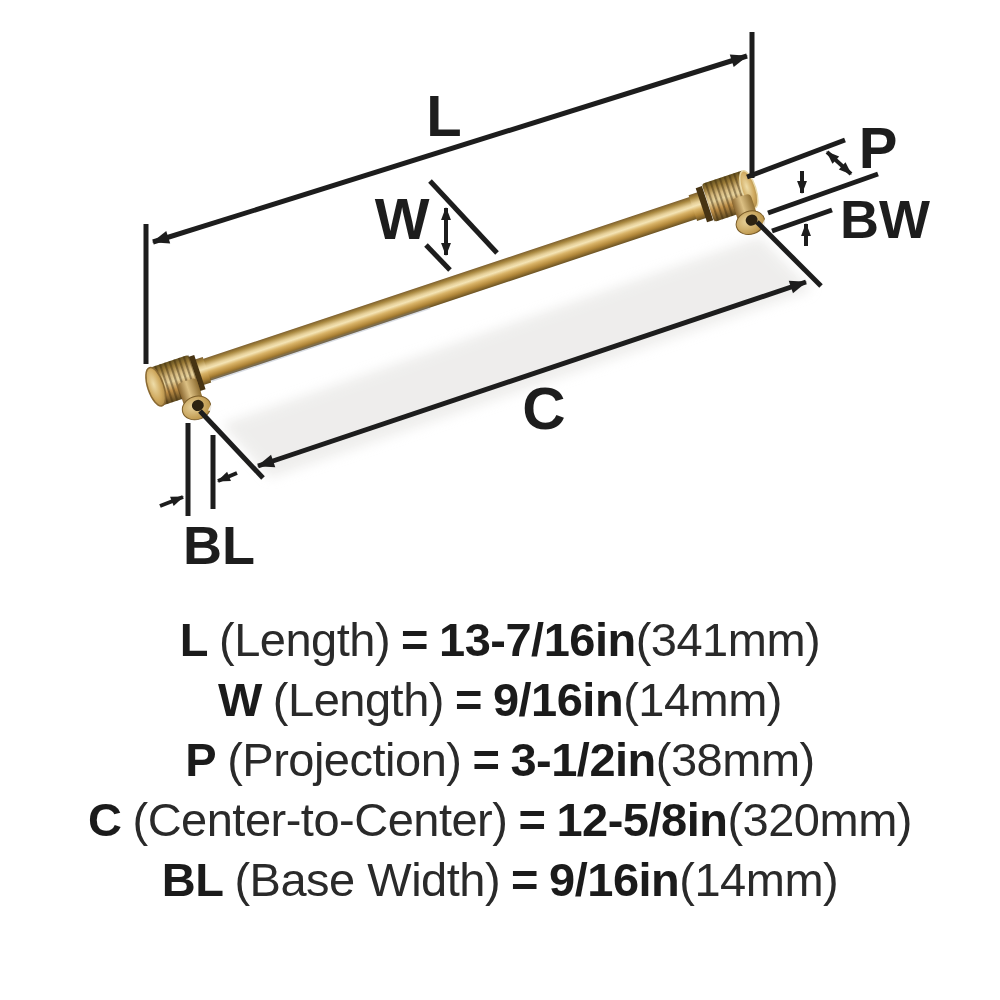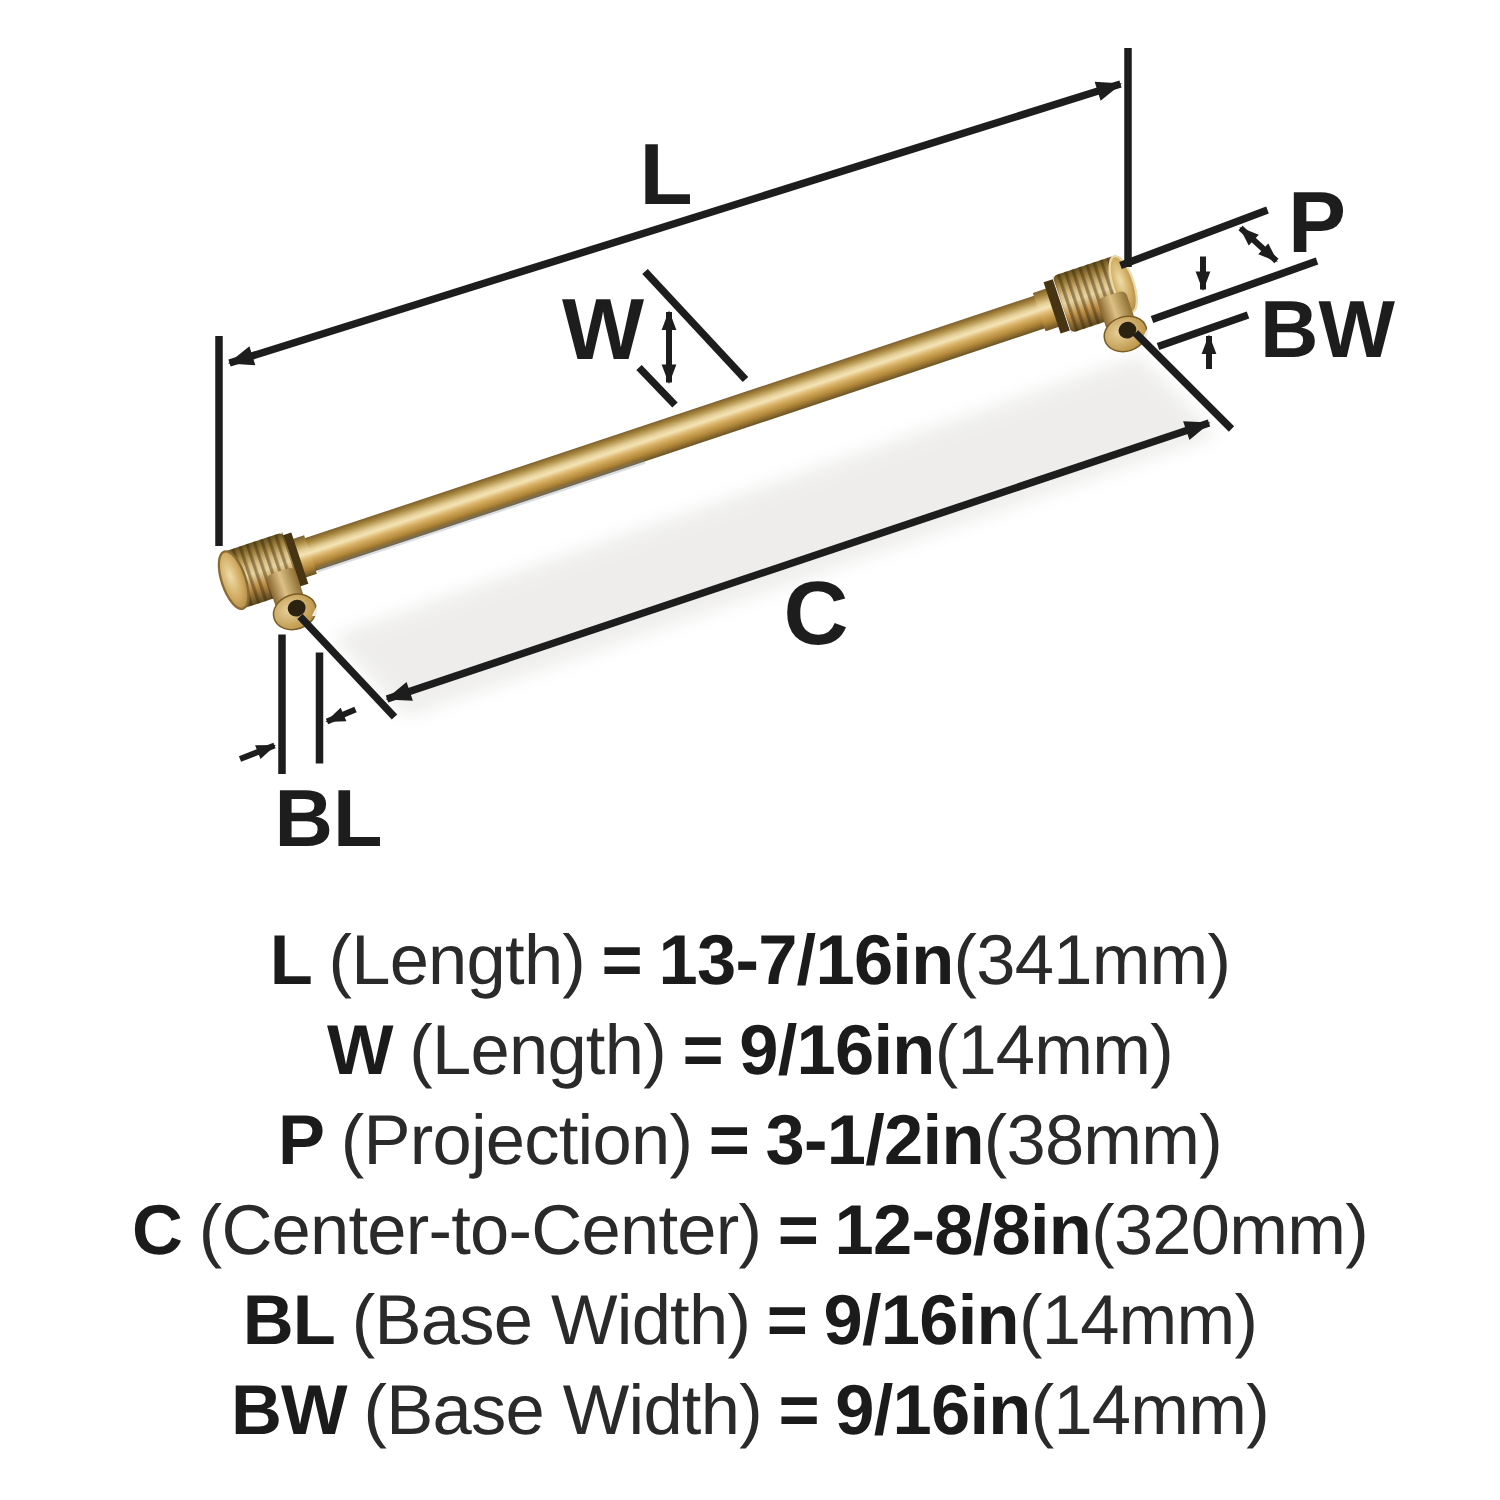--- a/index.html
+++ b/index.html
@@ -160,22 +160,19 @@
     <div class="spec-line">
       <span class="seg-label">L</span><span class="seg-name">(Length)</span><span class="seg-eq">=</span><span class="seg-val">13-7/16in</span><span class="seg-mm">(341mm)</span>
     </div>
     <div class="spec-line">
       <span class="seg-label">W</span><span class="seg-name">(Length)</span><span class="seg-eq">=</span><span class="seg-val">9/16in</span><span class="seg-mm">(14mm)</span>
     </div>
     <div class="spec-line">
       <span class="seg-label">P</span><span class="seg-name">(Projection)</span><span class="seg-eq">=</span><span class="seg-val">3-1/2in</span><span class="seg-mm">(38mm)</span>
     </div>
     <div class="spec-line">
-      <span class="seg-label">C</span><span class="seg-name">(Center-to-Center)</span><span class="seg-eq">=</span><span class="seg-val">12-8/8in</span><span class="seg-mm">(320mm)</span>
+      <span class="seg-label">C</span><span class="seg-name">(Center-to-Center)</span><span class="seg-eq">=</span><span class="seg-val">12-5/8in</span><span class="seg-mm">(320mm)</span>
     </div>
     <div class="spec-line">
       <span class="seg-label">BL</span><span class="seg-name">(Base Width)</span><span class="seg-eq">=</span><span class="seg-val">9/16in</span><span class="seg-mm">(14mm)</span>
-    </div>
-    <div class="spec-line">
-      <span class="seg-label">BW</span><span class="seg-name">(Base Width)</span><span class="seg-eq">=</span><span class="seg-val">9/16in</span><span class="seg-mm">(14mm)</span>
     </div>
   </div>
 </div>
 
 </body></html>

